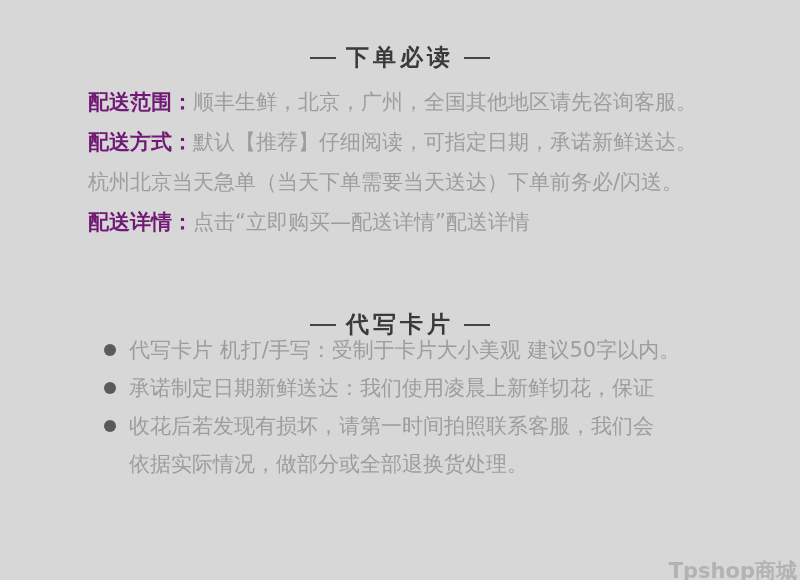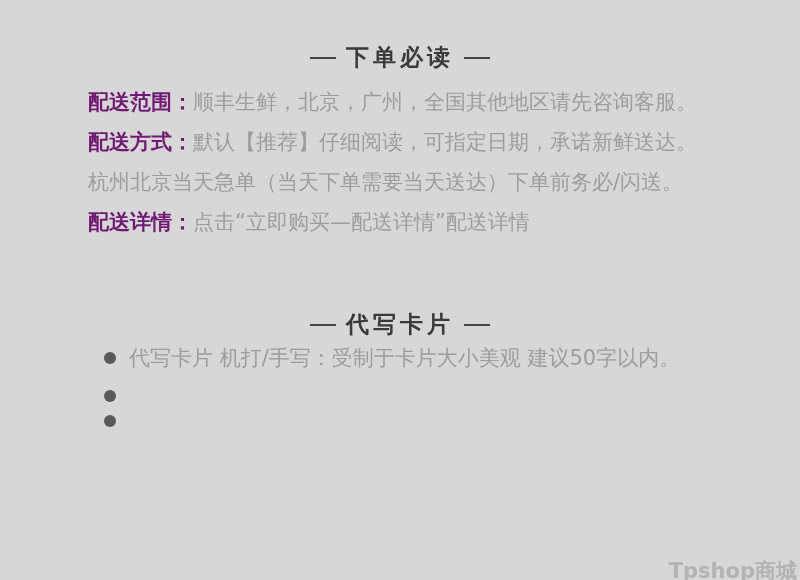--- a/index.html
+++ b/index.html
@@ -58,21 +58,21 @@
   }
   .para-line .line-label {
     font-weight: bold;
     color: #701a75;
     text-align: right;
   }
 
   
   .bullet-block {
     position: absolute;
-    top: 339px;
+    top: 331px;
     left: 104px;
     width: 630px;
   }
   .bullet-row {
     display: flex;
     align-items: flex-start;
   }
   .bullet-dot {
     flex: none;
     width: 12px;
@@ -140,24 +140,29 @@
     <div class="bullet-row">
       <span class="bullet-dot"></span>
       <div class="bullet-text">
         <div class="bullet-line">代写卡片 机打/手写：受制于卡片大小美观 建议50字以内。</div>
       </div>
     </div>
 
     <div class="bullet-row">
       <span class="bullet-dot"></span>
       <div class="bullet-text">
+        <div class="bullet-line">承诺制定日期新鲜送达：我们使用凌晨上新鲜切花，保证</div>
       </div>
     </div>
 
     <div class="bullet-row">
       <span class="bullet-dot"></span>
+      <div class="bullet-text">
+        <div class="bullet-line">收花后若发现有损坏，请第一时间拍照联系客服，我们会</div>
+        <div class="bullet-line">依据实际情况，做部分或全部退换货处理。</div>
+      </div>
     </div>
 
   </div>
 
   <div class="watermark">Tpshop商城</div>
 
 </div>
 
 </body></html>

